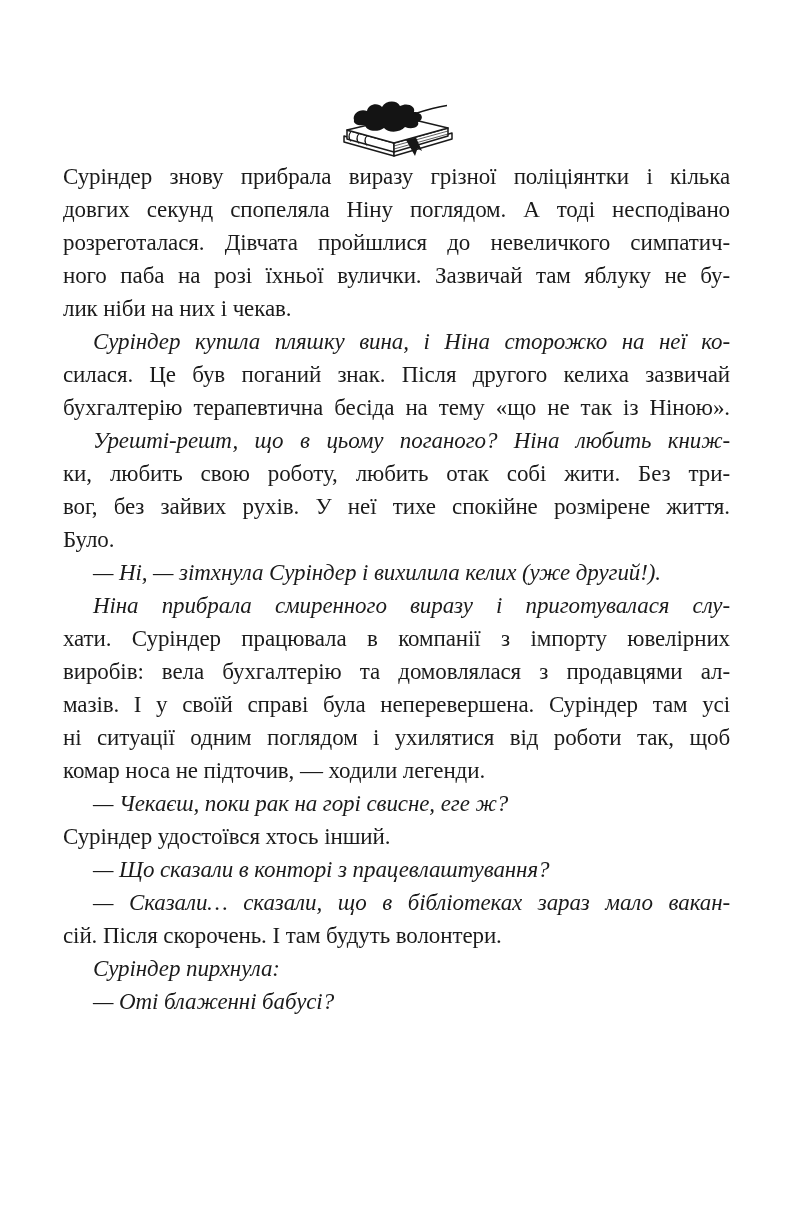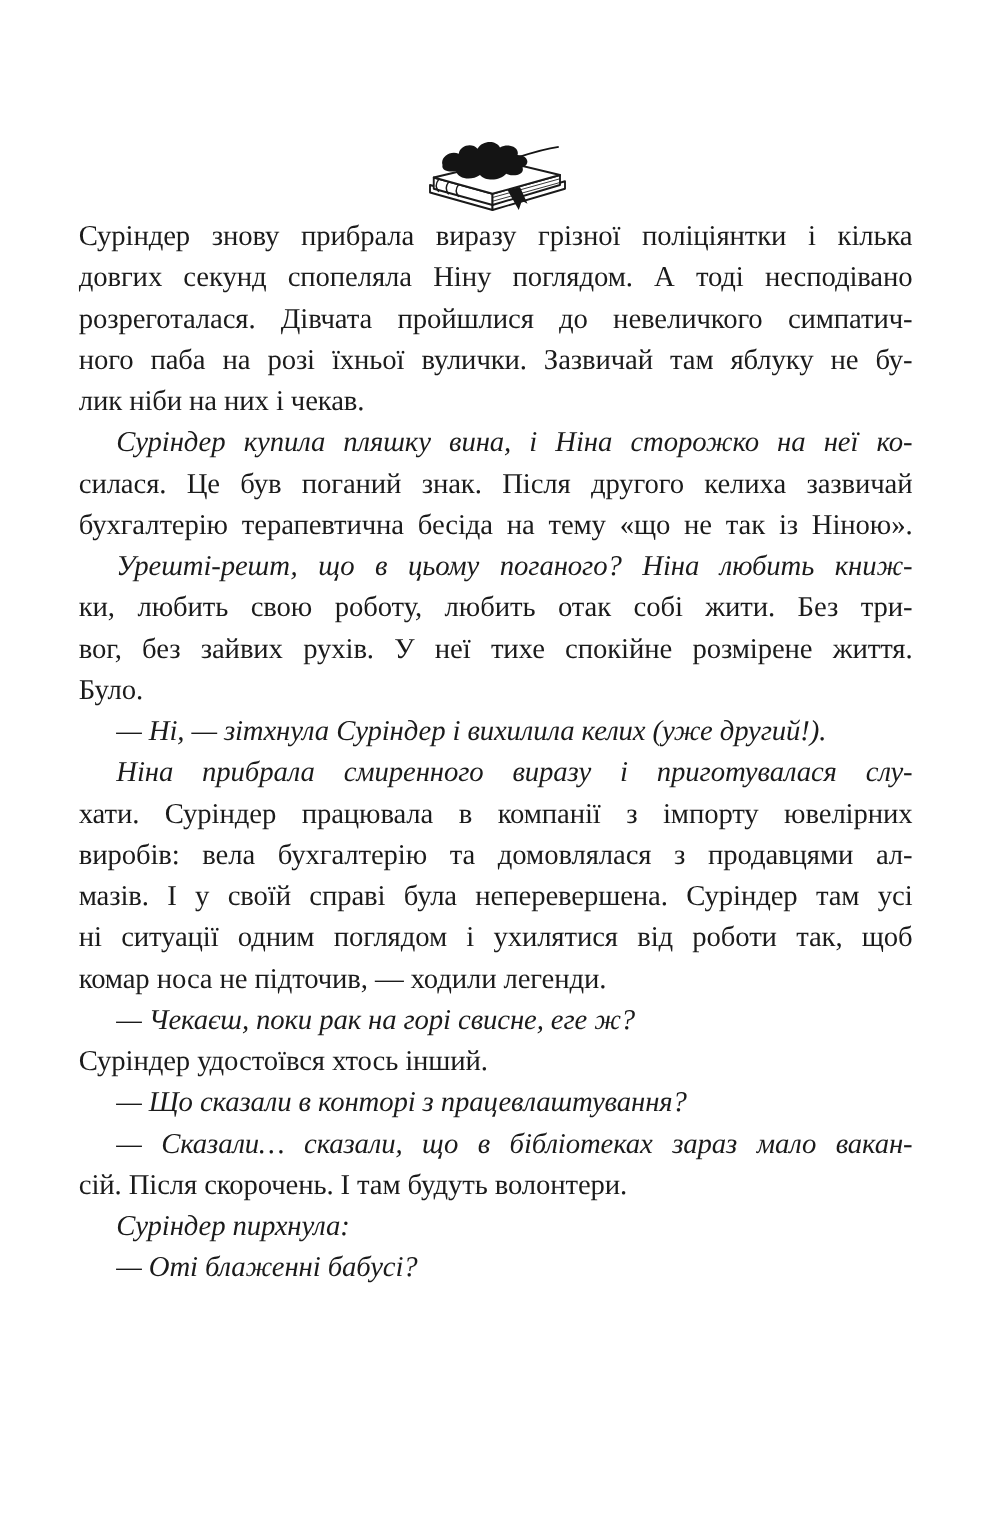--- a/index.html
+++ b/index.html
@@ -4,21 +4,20 @@
 <style>
   html, body { margin: 0; padding: 0; background: #ffffff; }
   .page {
     position: relative;
     width: 800px;
     height: 1088px;
     background: #ffffff;
     font-family: "Liberation Serif", "DejaVu Serif", serif;
     color: #1b1b1b;
     overflow: hidden;
-    margin-top: 12px;
   }
   .ornament {
     position: absolute;
     top: 94px;
     left: 0;
     width: 800px;
     display: flex;
     justify-content: center;
   }
   .text-block {

